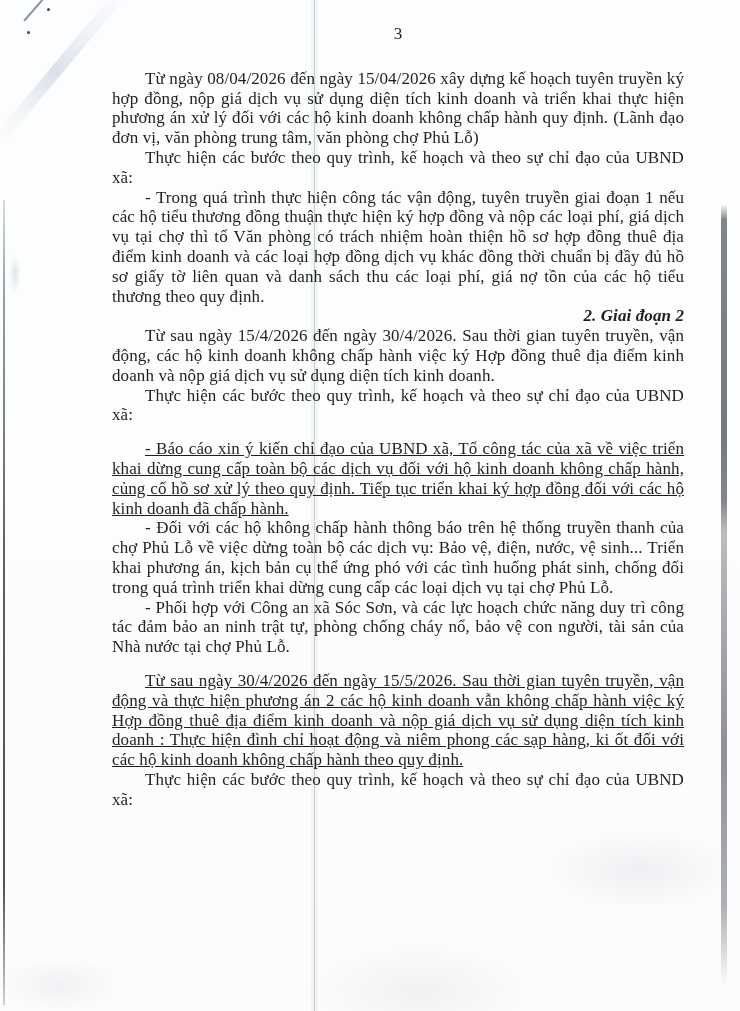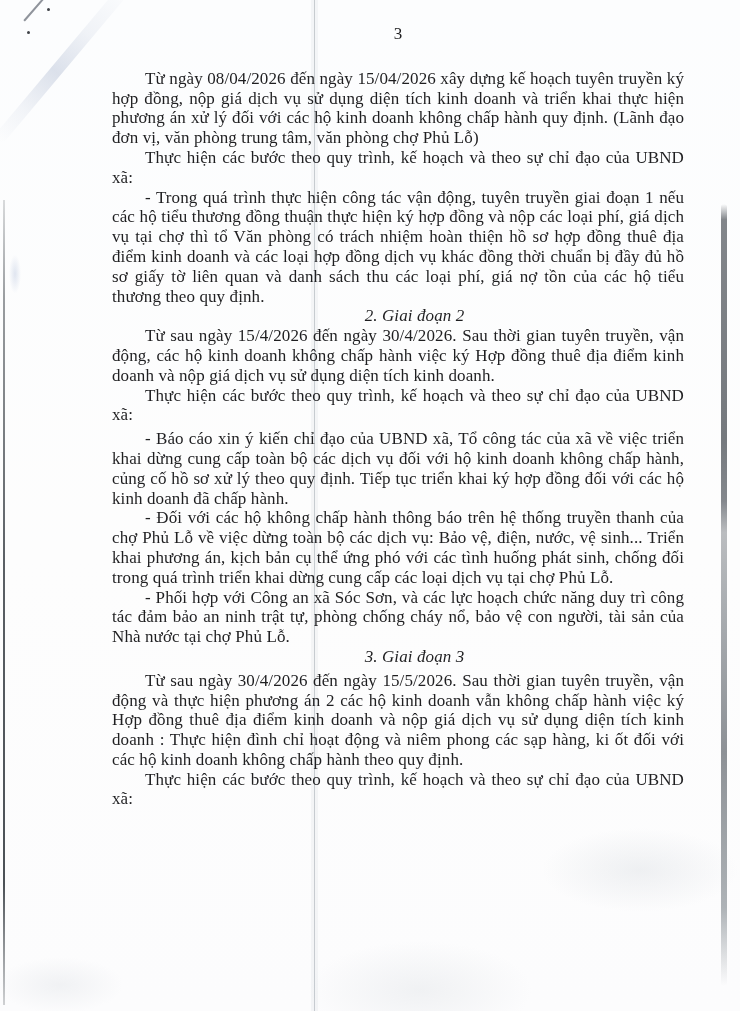--- a/index.html
+++ b/index.html
@@ -78,25 +78,25 @@
   }
   .page-number {
     text-align: center;
     margin: 0 0 25px 0;
   }
   .content p {
     margin: 0;
     text-indent: 33px;
   }
   .content p.heading {
-    font-weight: normal;
+    font-weight: bold;
     font-style: italic;
-    text-align: center;
+    text-align: right;
   }
-  .content p.gap-before { margin-top: 4px; }
+  .content p.gap-before { margin-top: 14px; text-decoration: underline; }
 </style>
 </head>
 <body>
 
 <div class="page">
 
   <div class="fold-band"></div>
   <div class="fold-line"></div>
   <div class="left-edge-line"></div>
   <div class="right-edge-strip"></div>
@@ -111,17 +111,16 @@
 
     <p class="body">Từ ngày 08/04/2026 đến ngày 15/04/2026 xây dựng kế hoạch tuyên truyền ký hợp đồng, nộp giá dịch vụ sử dụng diện tích kinh doanh và triển khai thực hiện phương án xử lý đối với các hộ kinh doanh không chấp hành quy định. (Lãnh đạo đơn vị, văn phòng trung tâm, văn phòng chợ Phủ Lỗ)</p>
     <p class="body">Thực hiện các bước theo quy trình, kế hoạch và theo sự chỉ đạo của UBND xã:</p>
     <p class="body">- Trong quá trình thực hiện công tác vận động, tuyên truyền giai đoạn 1 nếu các hộ tiểu thương đồng thuận thực hiện ký hợp đồng và nộp các loại phí, giá dịch vụ tại chợ thì tổ Văn phòng có trách nhiệm hoàn thiện hồ sơ hợp đồng thuê địa điểm kinh doanh và các loại hợp đồng dịch vụ khác đồng thời chuẩn bị đầy đủ hồ sơ giấy tờ liên quan và danh sách thu các loại phí, giá nợ tồn của các hộ tiểu thương theo quy định.</p>
     <p class="heading">2. Giai đoạn 2</p>
     <p class="body">Từ sau ngày 15/4/2026 đến ngày 30/4/2026. Sau thời gian tuyên truyền, vận động, các hộ kinh doanh không chấp hành việc ký Hợp đồng thuê địa điểm kinh doanh và nộp giá dịch vụ sử dụng diện tích kinh doanh.</p>
     <p class="body">Thực hiện các bước theo quy trình, kế hoạch và theo sự chỉ đạo của UBND xã:</p>
     <p class="body gap-before">- Báo cáo xin ý kiến chỉ đạo của UBND xã, Tổ công tác của xã về việc triển khai dừng cung cấp toàn bộ các dịch vụ đối với hộ kinh doanh không chấp hành, củng cố hồ sơ xử lý theo quy định. Tiếp tục triển khai ký hợp đồng đối với các hộ kinh doanh đã chấp hành.</p>
     <p class="body">- Đối với các hộ không chấp hành thông báo trên hệ thống truyền thanh của chợ Phủ Lỗ về việc dừng toàn bộ các dịch vụ: Bảo vệ, điện, nước, vệ sinh... Triển khai phương án, kịch bản cụ thể ứng phó với các tình huống phát sinh, chống đối trong quá trình triển khai dừng cung cấp các loại dịch vụ tại chợ Phủ Lỗ.</p>
     <p class="body">- Phối hợp với Công an xã Sóc Sơn, và các lực hoạch chức năng duy trì công tác đảm bảo an ninh trật tự, phòng chống cháy nổ, bảo vệ con người, tài sản của Nhà nước tại chợ Phủ Lỗ.</p>
-    <p class="heading">3. Giai đoạn 3</p>
     <p class="body gap-before">Từ sau ngày 30/4/2026 đến ngày 15/5/2026. Sau thời gian tuyên truyền, vận động và thực hiện phương án 2 các hộ kinh doanh vẫn không chấp hành việc ký Hợp đồng thuê địa điểm kinh doanh và nộp giá dịch vụ sử dụng diện tích kinh doanh : Thực hiện đình chỉ hoạt động và niêm phong các sạp hàng, ki ốt đối với các hộ kinh doanh không chấp hành theo quy định.</p>
     <p class="body">Thực hiện các bước theo quy trình, kế hoạch và theo sự chỉ đạo của UBND xã:</p>
   </div>
 </div>
 
 </body></html>

